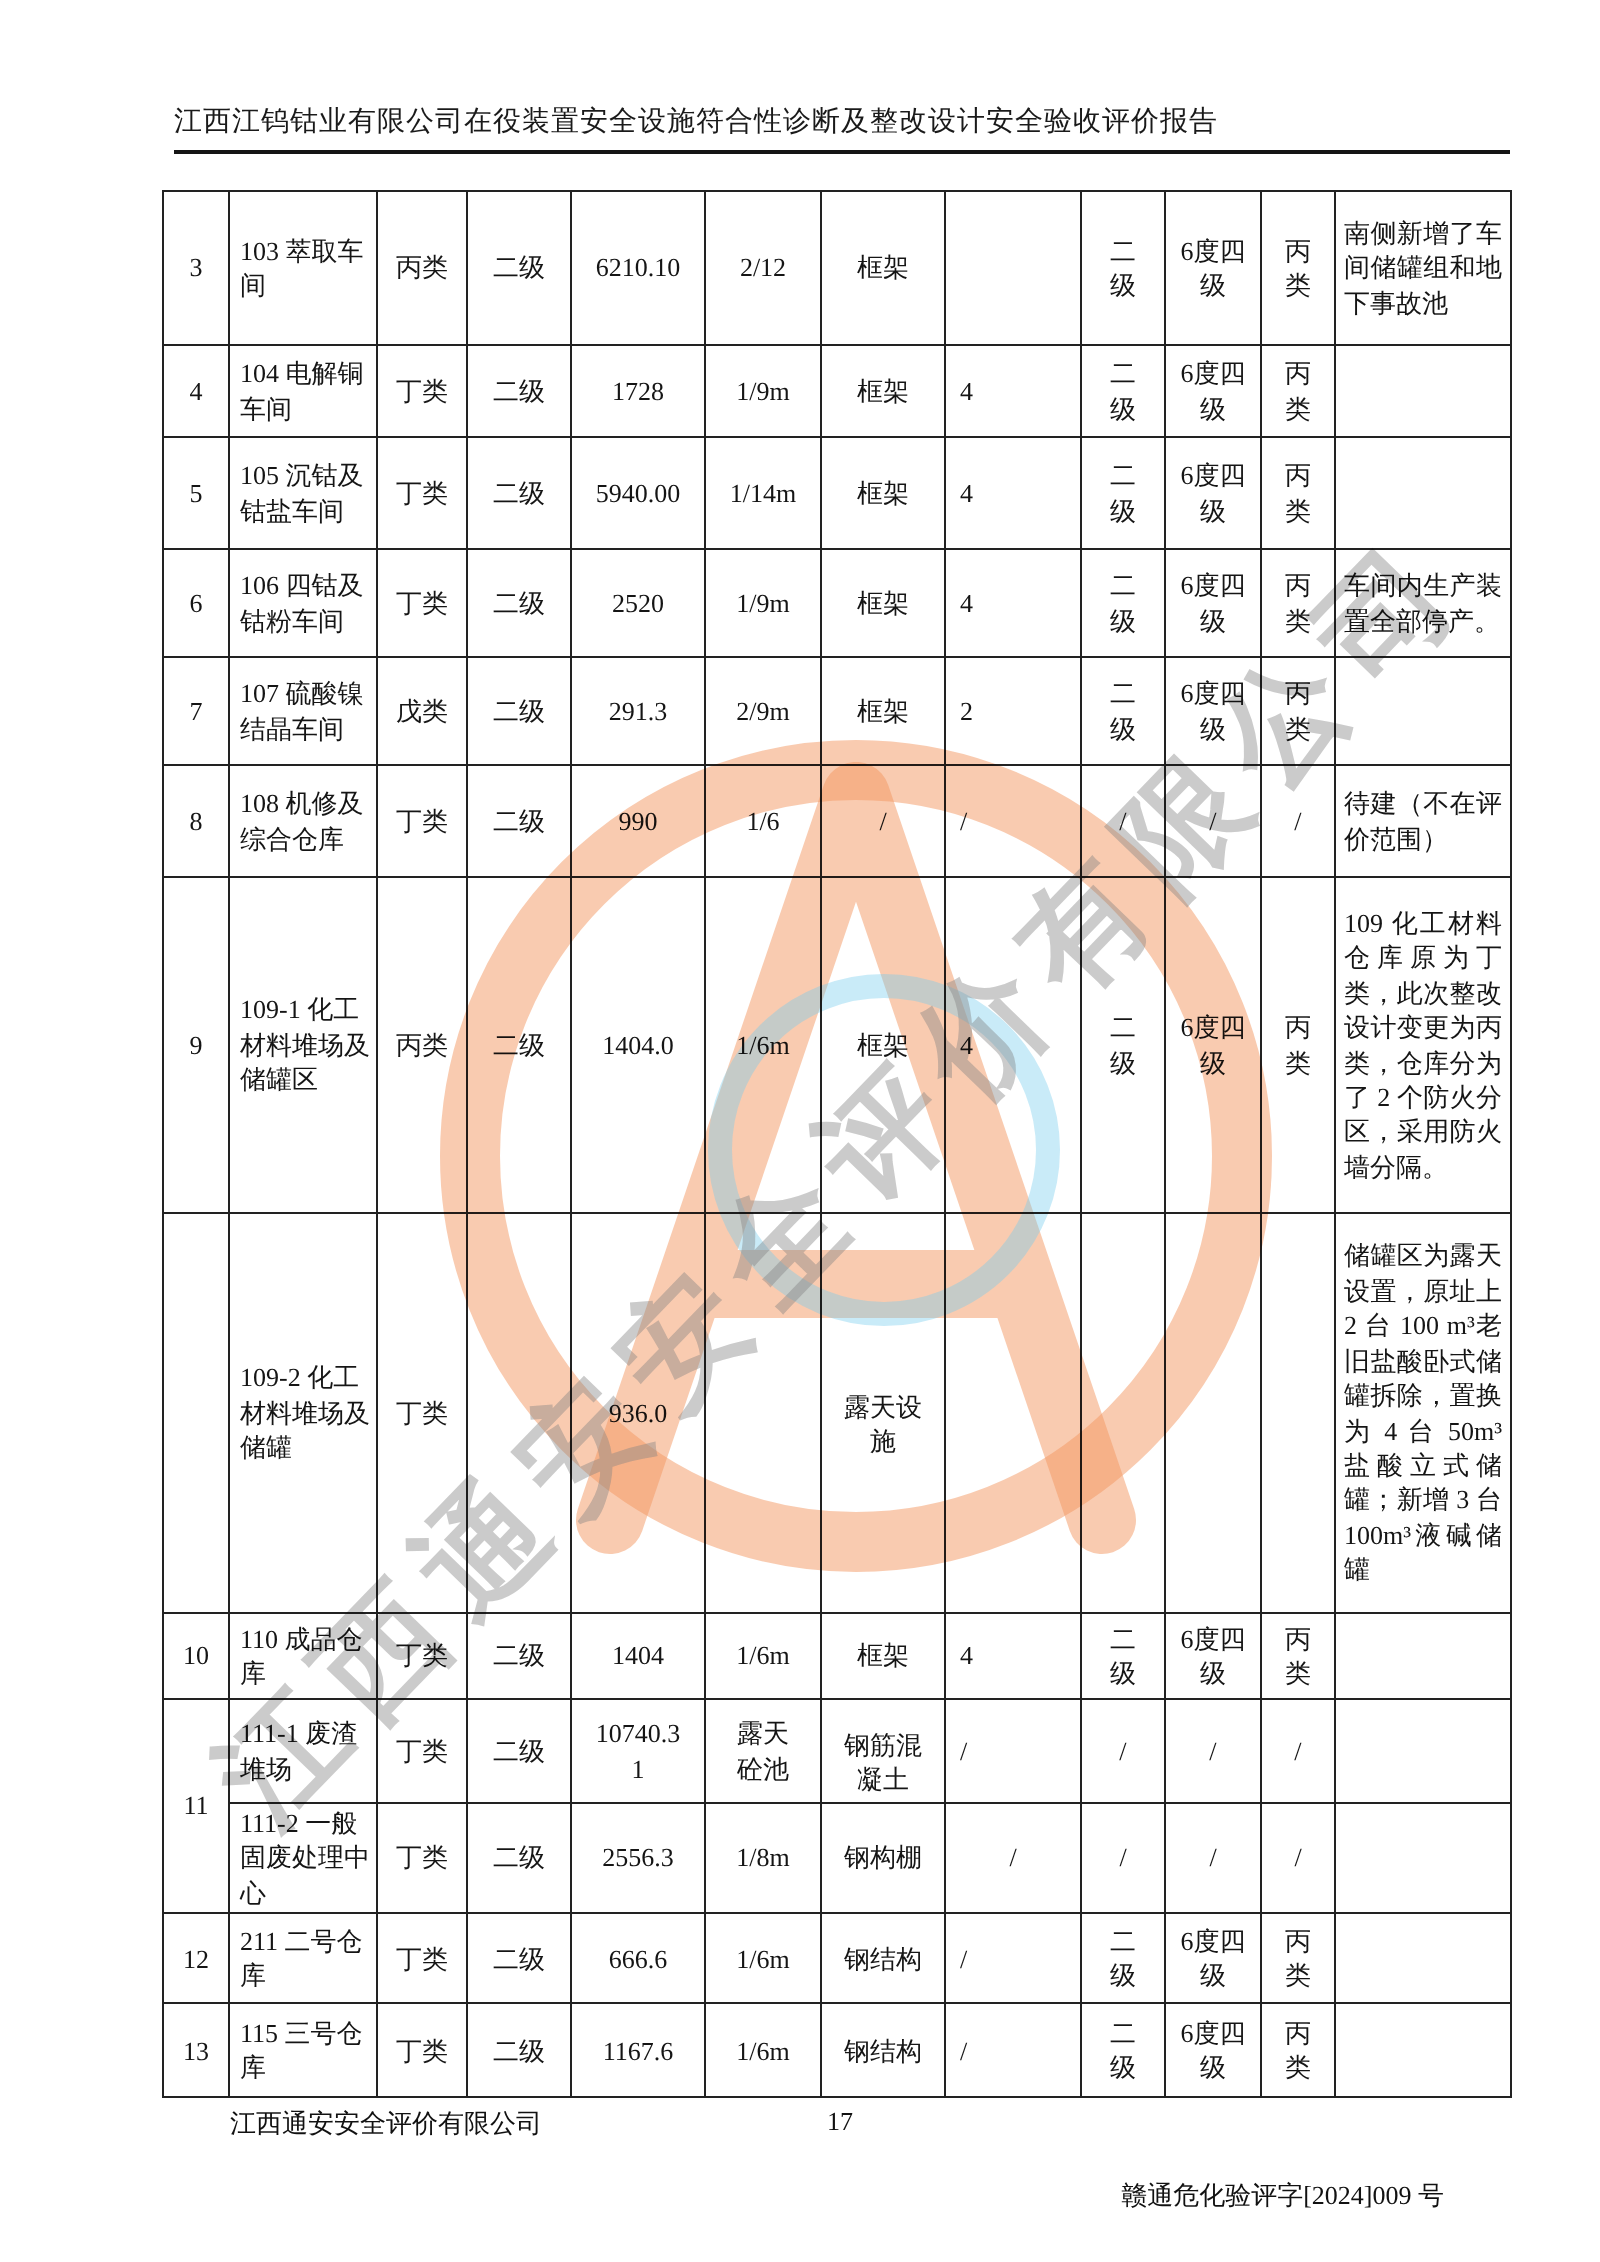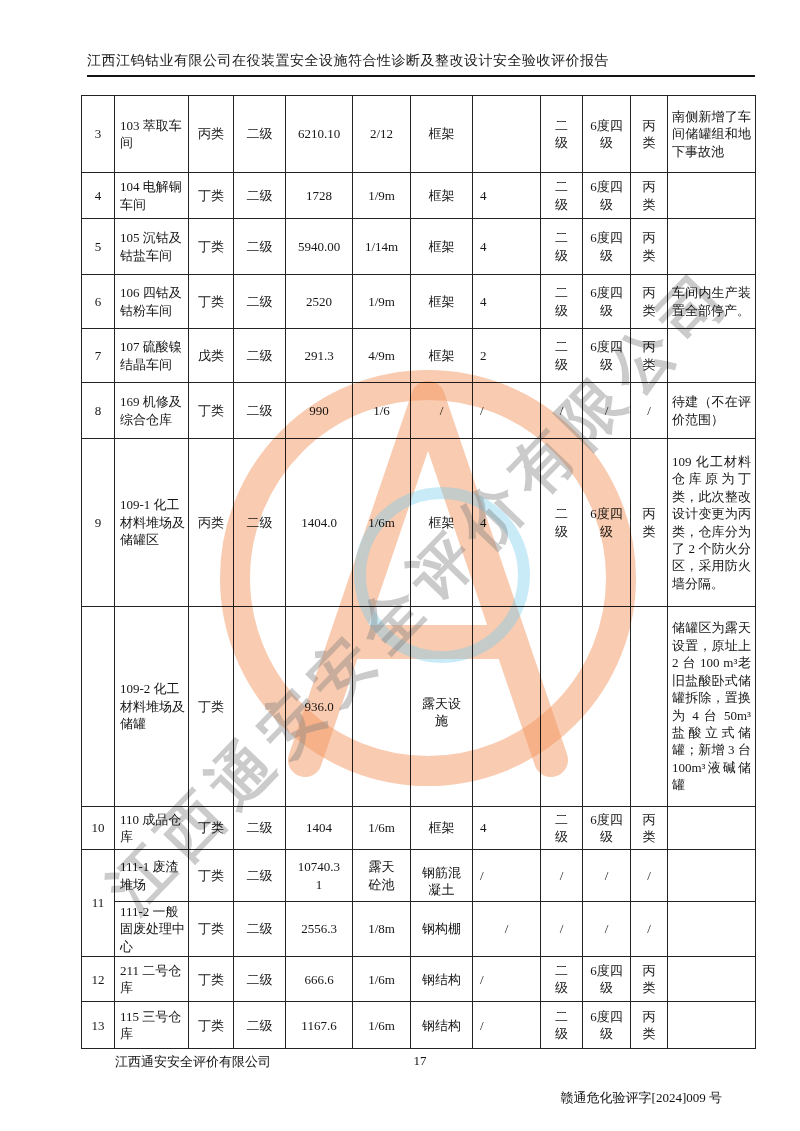--- a/index.html
+++ b/index.html
@@ -124,31 +124,31 @@
         <td class="v2"><span>6度四级</span></td>
         <td class="v1"><span>丙类</span></td>
         <td class="remark"><span>车间内生产装置全部停产。</span></td>
       </tr>
       <tr style="height:54px">
         <td><span>7</span></td>
         <td class="name"><span>107 硫酸镍结晶车间</span></td>
         <td><span>戊类</span></td>
         <td><span>二级</span></td>
         <td><span>291.3</span></td>
-        <td><span>4/9m</span></td>
+        <td><span>2/9m</span></td>
         <td><span>框架</span></td>
         <td class="lft"><span>2</span></td>
         <td class="v1"><span>二级</span></td>
         <td class="v2"><span>6度四级</span></td>
         <td class="v1"><span>丙类</span></td>
         <td class="remark"><span></span></td>
       </tr>
       <tr style="height:56px">
         <td><span>8</span></td>
-        <td class="name"><span>169 机修及综合仓库</span></td>
+        <td class="name"><span>108 机修及综合仓库</span></td>
         <td><span>丁类</span></td>
         <td><span>二级</span></td>
         <td><span>990</span></td>
         <td><span>1/6</span></td>
         <td><span>/</span></td>
         <td class="lft"><span>/</span></td>
         <td class="v1"><span>/</span></td>
         <td class="v2"><span>/</span></td>
         <td class="v1"><span>/</span></td>
         <td class="remark"><span>待建（不在评价范围）</span></td>

